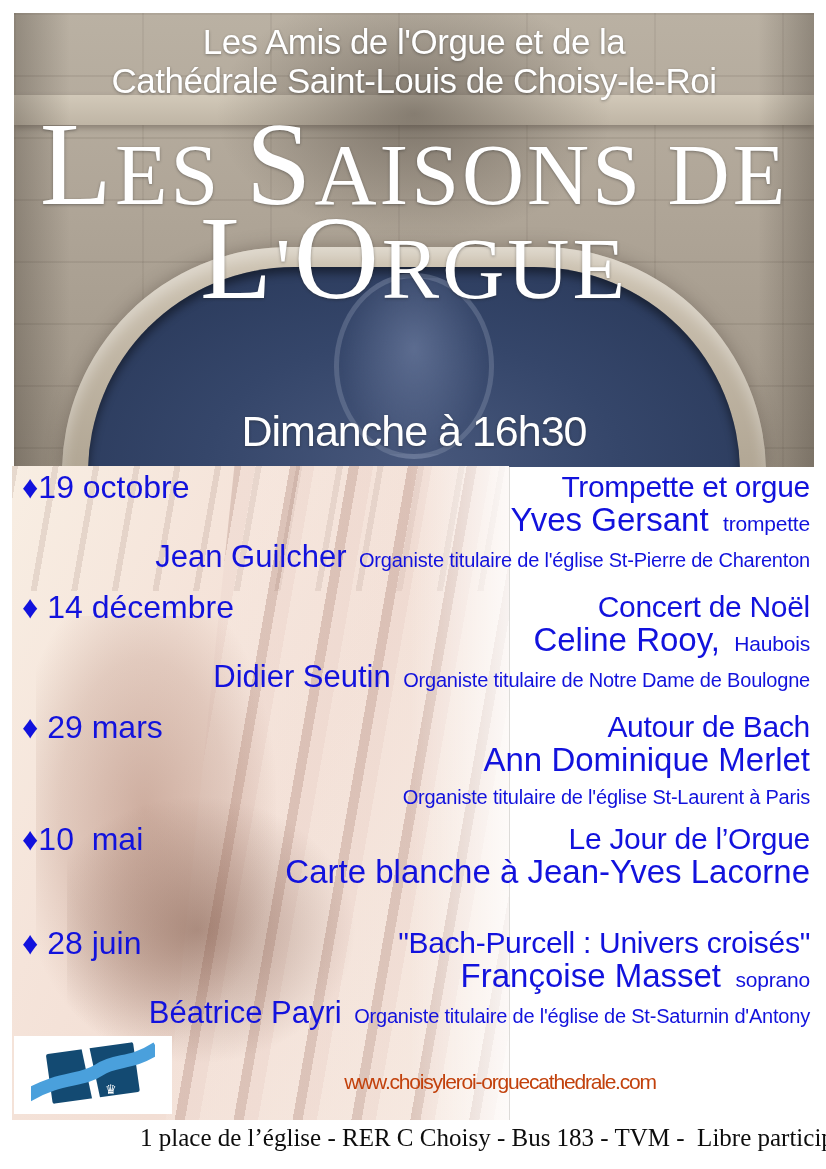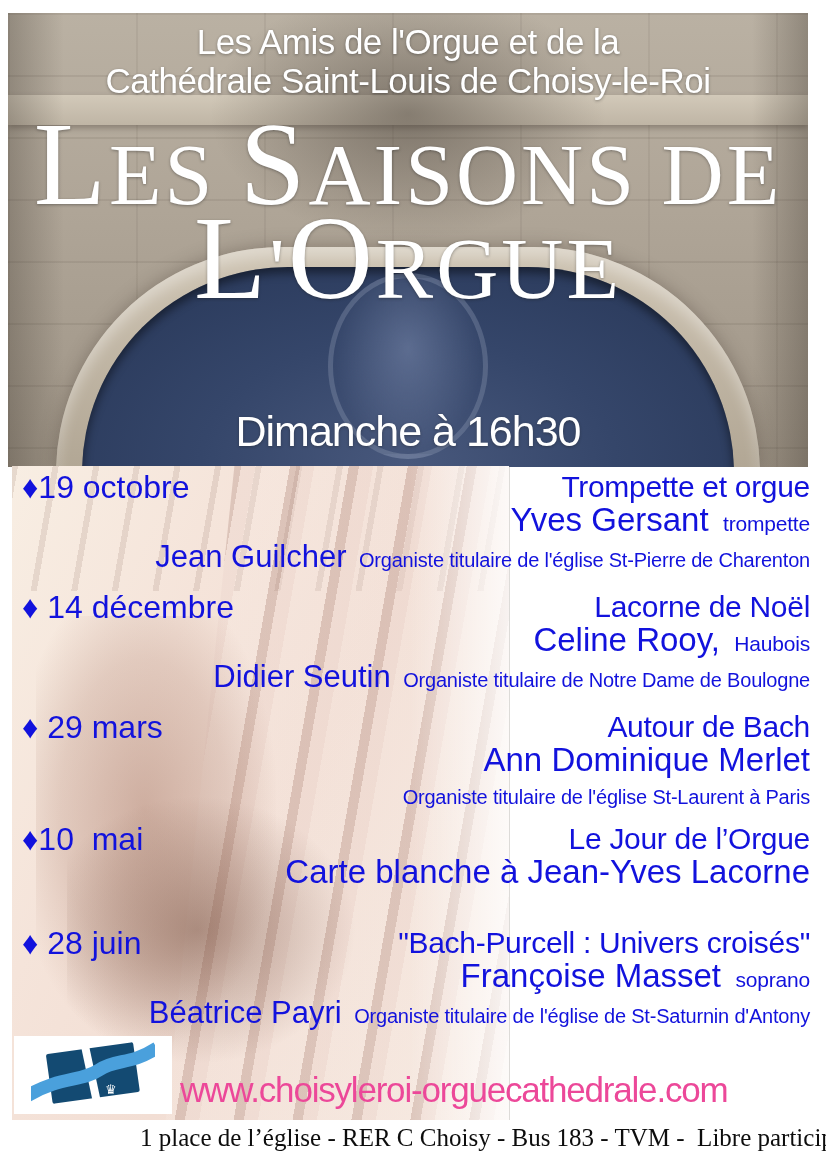--- a/index.html
+++ b/index.html
@@ -1,20 +1,20 @@
 <!DOCTYPE html>
 <html><head>
 <meta charset="utf-8">
 <style>
   html,body{margin:0;padding:0;background:#e8e8e8;}
   .poster{position:relative;width:826px;height:1169px;background:#ffffff;overflow:hidden;
           font-family:"Liberation Sans",sans-serif;margin:0 auto;}
 
   
-  .header{position:absolute;left:8px;top:13px;width:800px;height:454px;overflow:hidden;}
+  .header{position:absolute;left:14px;top:13px;width:800px;height:454px;overflow:hidden;}
   .stone-base{position:absolute;inset:0;
     background:linear-gradient(180deg,#bab1a3 0%,#b0a698 40%,#a59b8d 78%,#9c9284 100%);}
   .stone-joints{position:absolute;inset:0;opacity:.8;background:
     repeating-linear-gradient(180deg, rgba(75,65,55,.13) 0 2px, transparent 2px 62px),
     repeating-linear-gradient(90deg, rgba(75,65,55,.10) 0 2px, transparent 2px 128px);}
   .cornice{position:absolute;left:0;right:0;top:82px;height:30px;
     background:linear-gradient(180deg,#d2c9b9,#bfb5a5);box-shadow:0 3px 6px rgba(60,50,40,.35);}
   .carving-shadow{position:absolute;top:-12px;left:50%;transform:translateX(-50%);
     width:430px;height:250px;
     background:radial-gradient(ellipse at 50% 45%, rgba(70,62,54,.5), rgba(70,62,54,0) 65%);}
@@ -72,22 +72,22 @@
   .event-title{font-size:30px;letter-spacing:-.3px;}
   .er2{text-align:right;line-height:32px;}
   .event-performer{font-size:33px;}
   .event-role{font-size:21px;margin-left:10px;letter-spacing:-.2px;}
   .er3{text-align:right;line-height:30px;}
   .event-organist{font-size:31px;}
   .event-desc{font-size:20px;margin-left:8px;letter-spacing:-.2px;}
   .events span:empty{display:none;}
 
   
-  .website{position:absolute;top:1070px;left:180px;right:6px;text-align:left;z-index:12;
-    font-size:35px;letter-spacing:-1.2px;color:#ec4899;}
+  .website{position:absolute;top:1070px;left:180px;right:6px;text-align:center;z-index:12;
+    font-size:21px;letter-spacing:-1.2px;color:#c2410c;}
   .info{position:absolute;top:1124px;left:140px;right:0;text-align:center;z-index:12;
     font-family:"Liberation Serif",serif;font-size:25px;color:#0d0d0d;white-space:pre;}
 
   .logo{position:absolute;left:14px;top:1036px;width:158px;z-index:12;text-align:center;
     background:#ffffff;padding:2px 0 4px;}
   .logo svg{display:block;margin:0 auto;}
   .logo-text{color:#134a72;font-weight:bold;font-size:17px;line-height:20px;letter-spacing:.3px;}
 </style>
 </head>
 <body>
@@ -142,21 +142,21 @@
       </div>
       <div class="er3">
         <span class="event-organist">Jean Guilcher</span>
         <span class="event-desc">Organiste titulaire de l'église St-Pierre de Charenton</span>
       </div>
     </div>
 
     <div class="event ev2">
       <div class="er1">
         <span class="event-date">♦ 14 décembre</span>
-        <span class="event-title">Lacorne de Noël</span>
+        <span class="event-title">Concert de Noël</span>
       </div>
       <div class="er2">
         <span class="event-performer">Celine Rooy,</span>
         <span class="event-role">Haubois</span>
       </div>
       <div class="er3">
         <span class="event-organist">Didier Seutin</span>
         <span class="event-desc">Organiste titulaire de Notre Dame de Boulogne</span>
       </div>
     </div>

